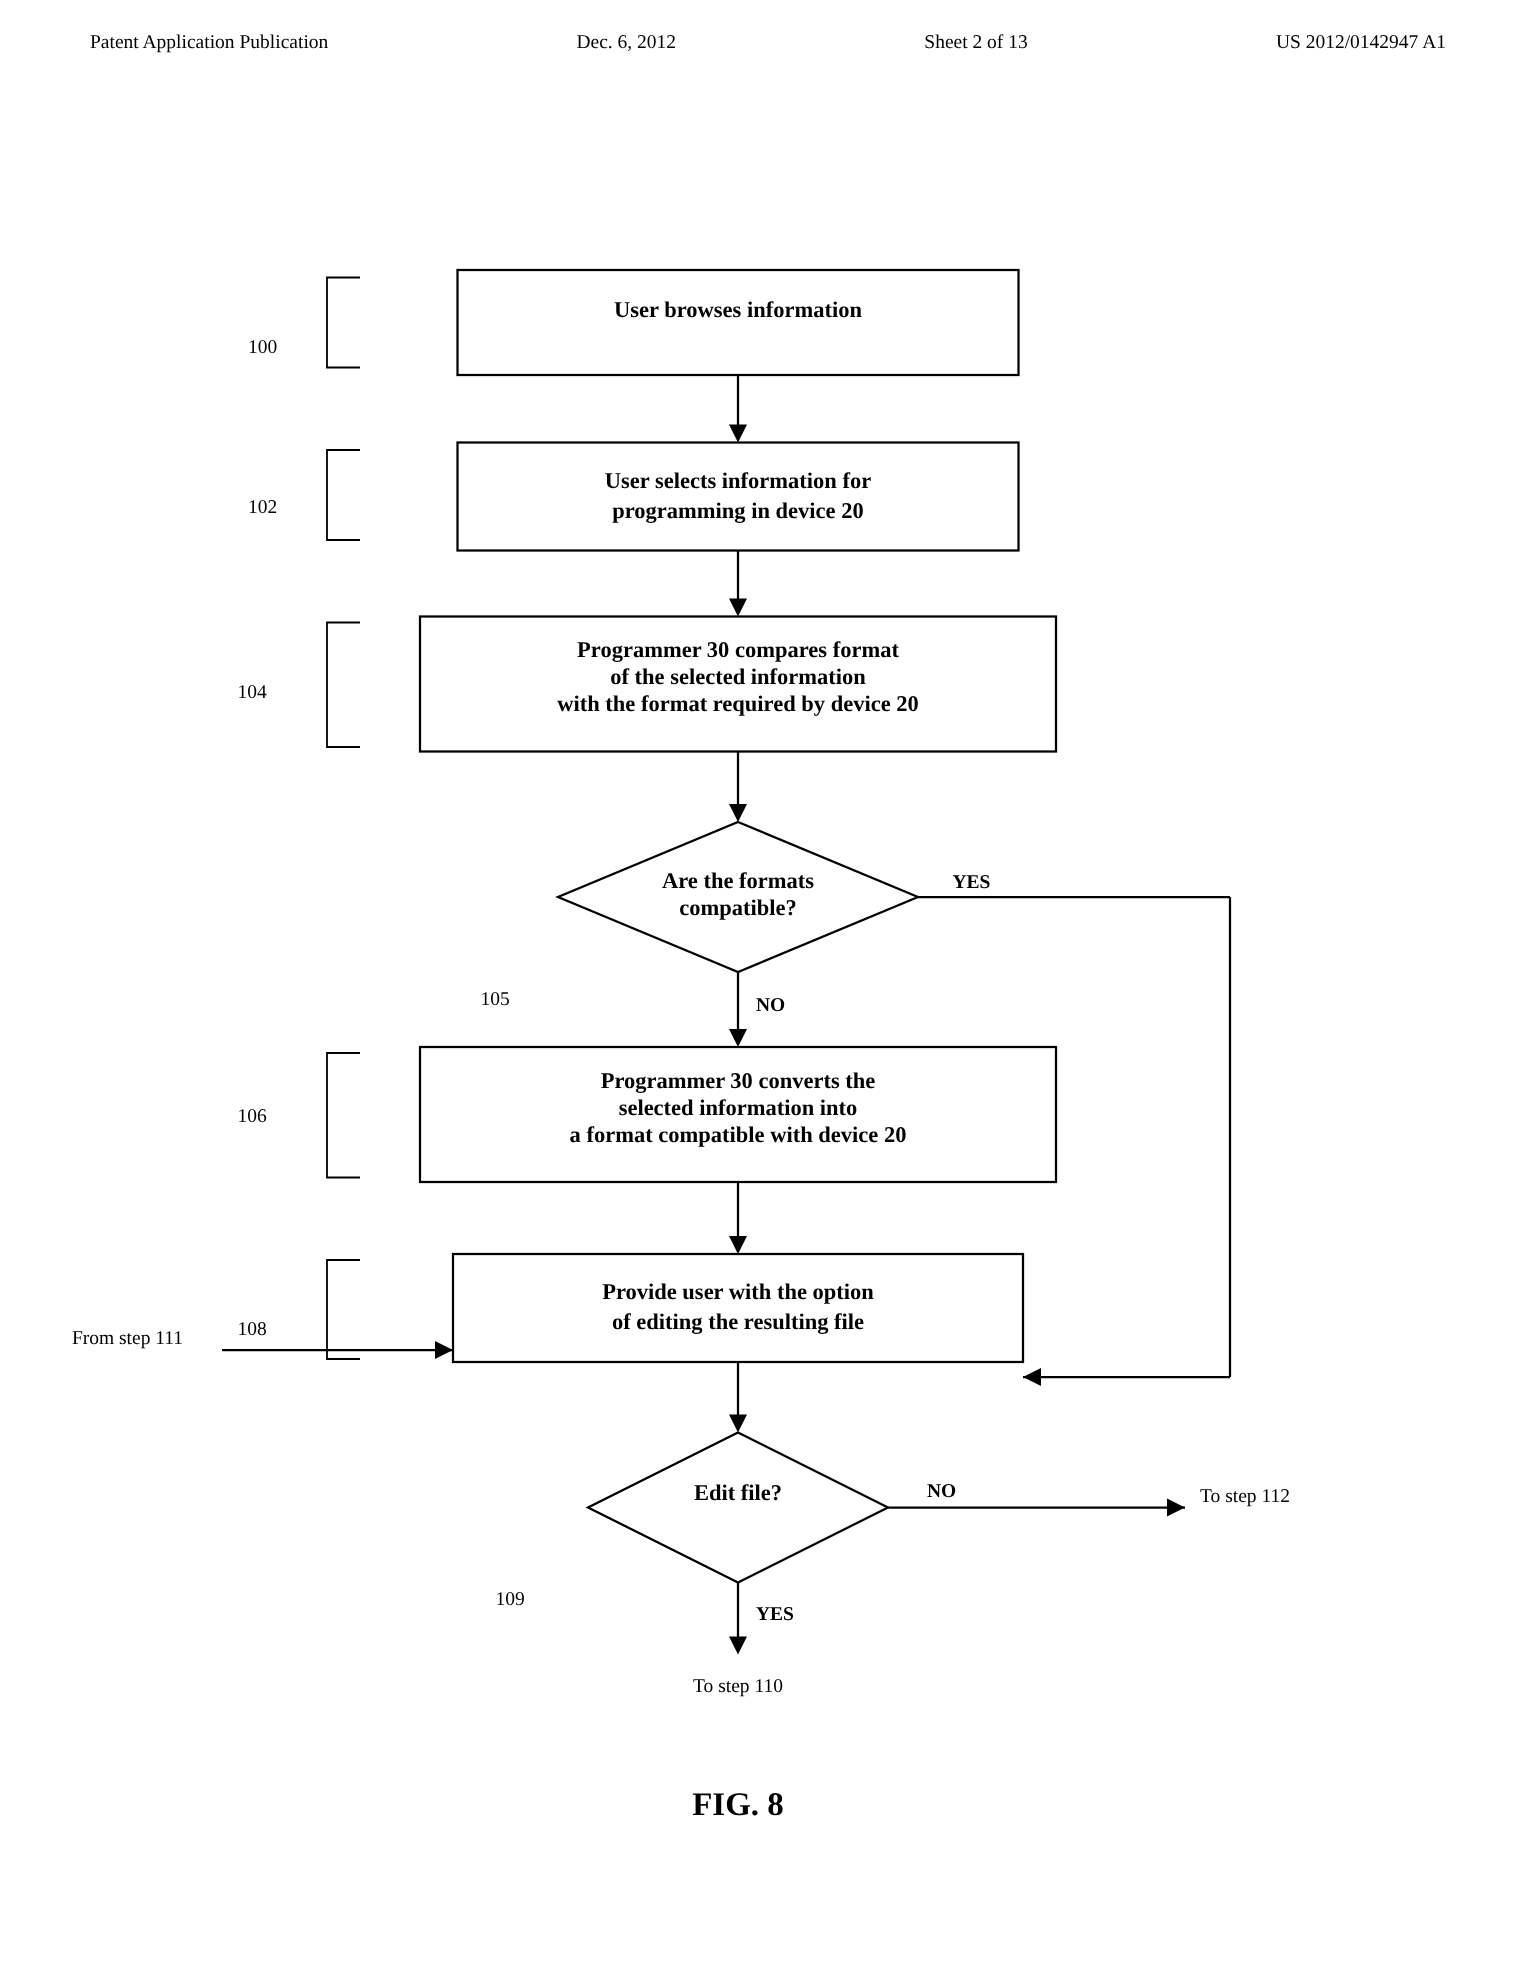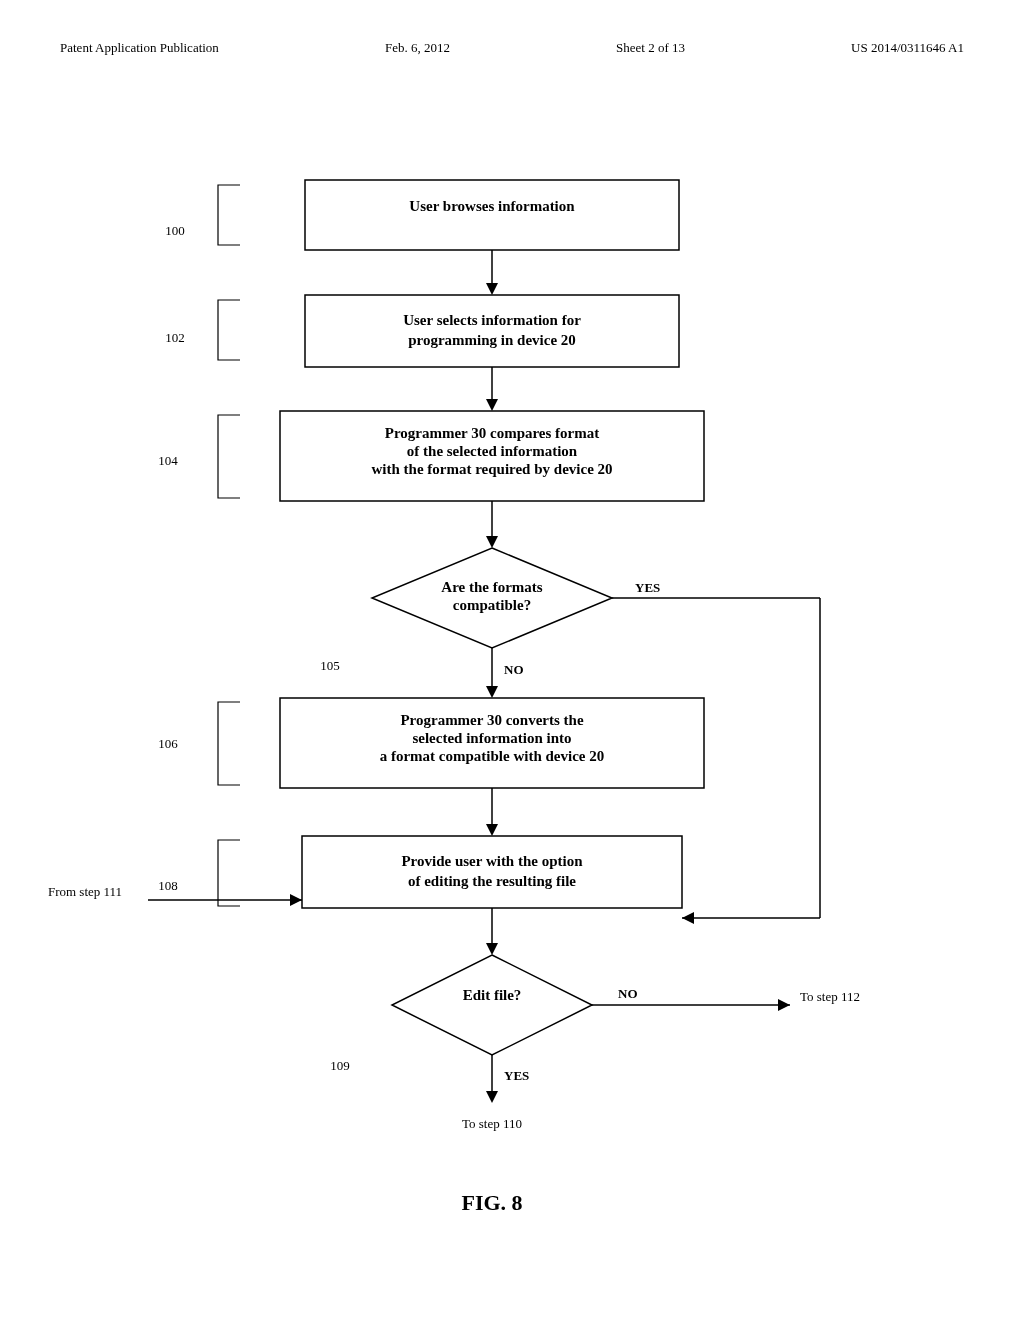--- a/index.html
+++ b/index.html
@@ -10,21 +10,21 @@
       font-family: 'Times New Roman', Times, serif;
       overflow: hidden;
       position: relative;
     }
 
     
     .header {
       display: flex;
       justify-content: space-between;
       align-items: flex-start;
-      padding: 40px 60px 0 60px;
+      padding: 20px 60px 0 60px;
       font-size: 13px;
       color: #000;
     }
 
     
     .diagram-area {
       position: absolute;
       top: 80px;
       left: 0;
       width: 1024px;
@@ -38,23 +38,23 @@
       left: 0;
       width: 100%;
       height: 100%;
     }
   </style>
 </head>
 <body>
 
 <div class="header">
   <span>Patent Application Publication</span>
-  <span>Feb. 6, 2012</span>
+  <span>Dec. 6, 2012</span>
   <span>Sheet 2 of 13</span>
-  <span>US 2014/0311646 A1</span>
+  <span>US 2012/0142947 A1</span>
 </div>
 
 <div class="diagram-area">
   <svg class="flowchart-svg" viewBox="0 0 1024 1200" xmlns="http://www.w3.org/2000/svg">
     <style>
       text { font-family: 'Times New Roman', Times, serif; }
       .box-text { font-size: 15px; }
       .label-text { font-size: 13px; }
       .step-label { font-size: 13px; font-style: italic; }
       .bold-text { font-weight: bold; }

